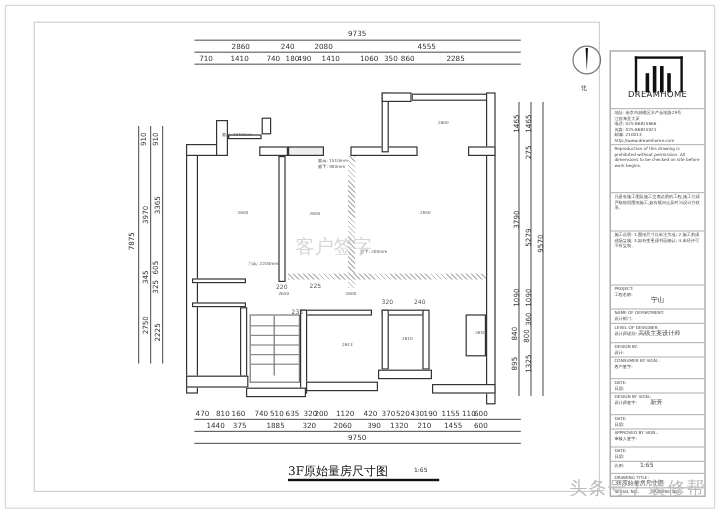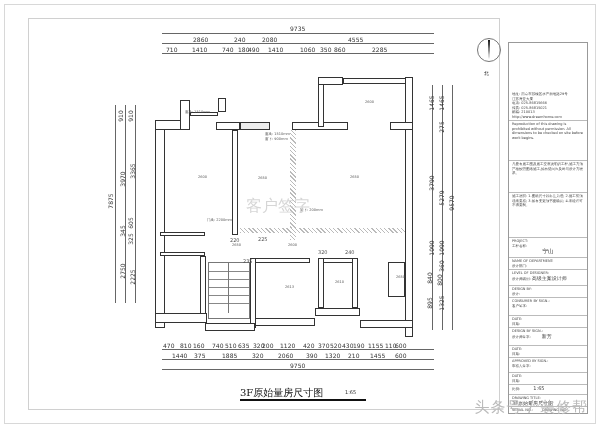--- a/index.html
+++ b/index.html
@@ -199,20 +199,29 @@
 <div class="north">
     <div class="north-needle"></div>
   </div>
 <div class="north-label">北</div>
 
 <div class="title">3F原始量房尺寸图</div>
 <div class="title-scale">1:65</div>
 <div class="title-ul"></div>
 
 <div class="tb">
+  <div class="tb-sec" style="top:0;height:48px;">
+    <div class="logo-box">
+      <div class="logo-bar" style="left:7px;height:16px;"></div>
+      <div class="logo-bar" style="left:13px;height:22px;"></div>
+      <div class="logo-bar" style="left:19px;height:22px;"></div>
+      <div class="logo-bar" style="left:25px;height:16px;"></div>
+    </div>
+    <div class="logo-text">DREAMHOME</div>
+  </div>
   <div class="tb-sec" style="top:48px;height:30px;">
     <div>地址: 南京市鼓楼区水产新地路29号</div>
     <div>江苏海亚大厦</div>
     <div>电话: 025-86815666</div>
     <div>传真: 025-86815021</div>
     <div>邮编: 210013</div>
     <div>http://www.dreamhome.com</div>
   </div>
   <div class="tb-sec" style="top:78px;height:40px;">Reproduction of this drawing is prohibited without permission. All dimensions to be checked on site before work begins.</div>
   <div class="tb-sec" style="top:118px;height:32px;">凡是有施工图及施工交底说明的工程,施工方须严格按照图纸施工,如有疑问应及时与设计方联系。</div>

